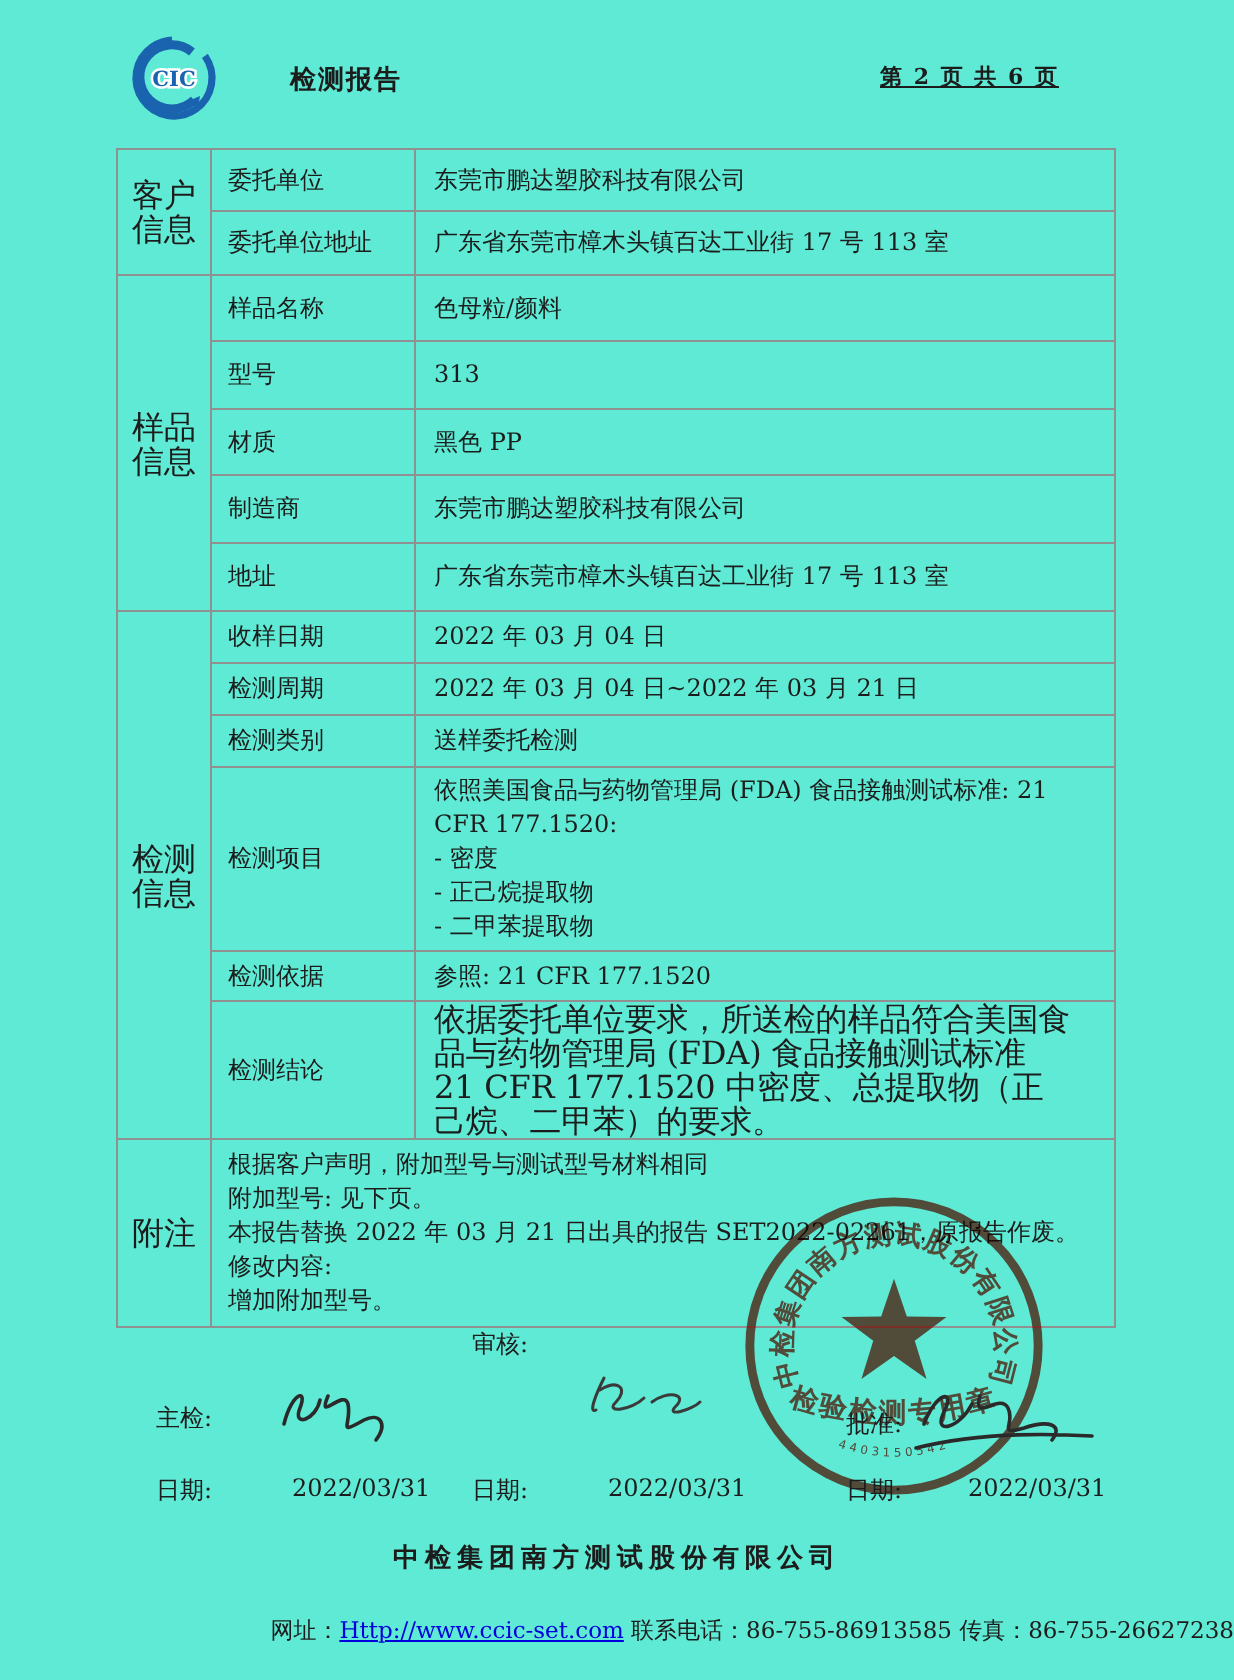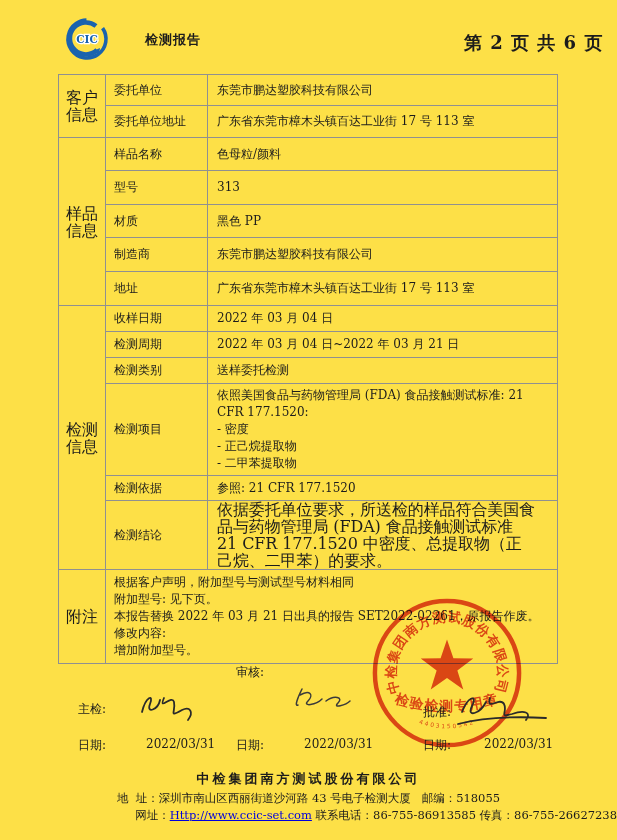--- a/index.html
+++ b/index.html
@@ -3,38 +3,38 @@
 <meta charset="utf-8">
 <style>
   * { margin: 0; padding: 0; box-sizing: border-box; }
   html, body { background: #e8e8e8; }
   body { font-family: "DejaVu Serif", "Liberation Serif", serif; }
 
   .page {
     position: relative;
     width: 617px; height: 840px;
     margin: 0 auto;
-    background: #fde047;
+    background: #5eead4;
     color: #1c1c1c;
     overflow: hidden;
   }
 
   
   .hdr-logo { position: absolute; left: 60px; top: 16px; width: 64px; height: 46px; }
   .hdr-title {
     position: absolute; left: 145px; top: 31px;
     font-size: 13px; font-weight: bold; letter-spacing: 1px;
   }
   .hdr-no {
     position: absolute; left: 236px; top: 31px;
     font-size: 12.5px; font-weight: bold; white-space: nowrap;
   }
   .hdr-page {
-    position: absolute; left: 464px; top: 31px;
-    font-size: 18px; font-weight: bold; letter-spacing: 1px; white-space: nowrap;
+    position: absolute; left: 440px; top: 31px;
+    font-size: 11px; font-weight: bold; letter-spacing: 1px; white-space: nowrap; text-decoration: underline;
   }
 
   
   table.report {
     position: absolute; left: 58px; top: 74px;
     width: 499px;
     border-collapse: collapse;
     table-layout: fixed;
     font-size: 12px;
   }
@@ -230,16 +230,15 @@
   </svg>
 
   <div class="sig-date" style="left:78px; top:737px;">日期:</div>
   <div class="sig-date" style="left:146px; top:737px;">2022/03/31</div>
   <div class="sig-date" style="left:236px; top:737px;">日期:</div>
   <div class="sig-date" style="left:304px; top:737px;">2022/03/31</div>
   <div class="sig-date" style="left:423px; top:737px;">日期:</div>
   <div class="sig-date" style="left:484px; top:737px;">2022/03/31</div>
 
   <div class="ft-company">中检集团南方测试股份有限公司</div>
-  <div class="ft-line2">地  址：深圳市南山区西丽街道沙河路 43 号电子检测大厦   邮编：518055</div>
   <div class="ft-line3"><span>网址：</span><a href="#">Http://www.ccic-set.com</a><span> 联系电话：86-755-86913585  传真：86-755-26627238</span></div>
 
 </div>
 
 </body></html>

